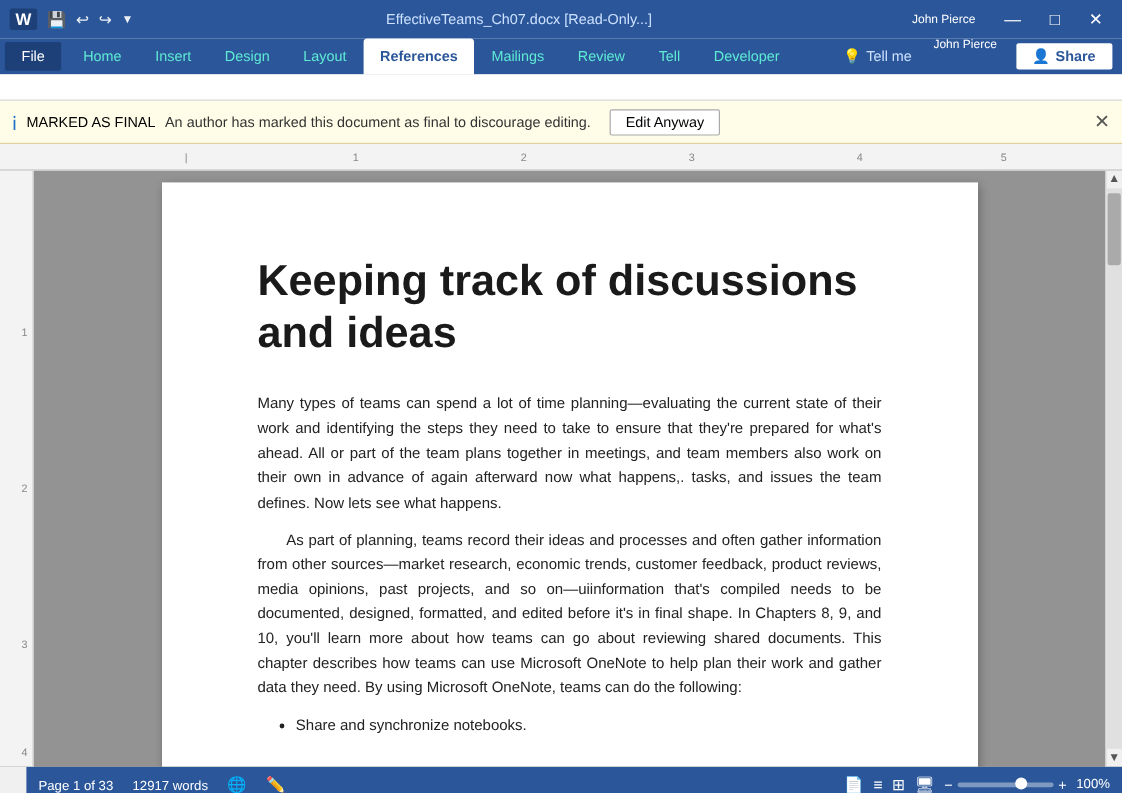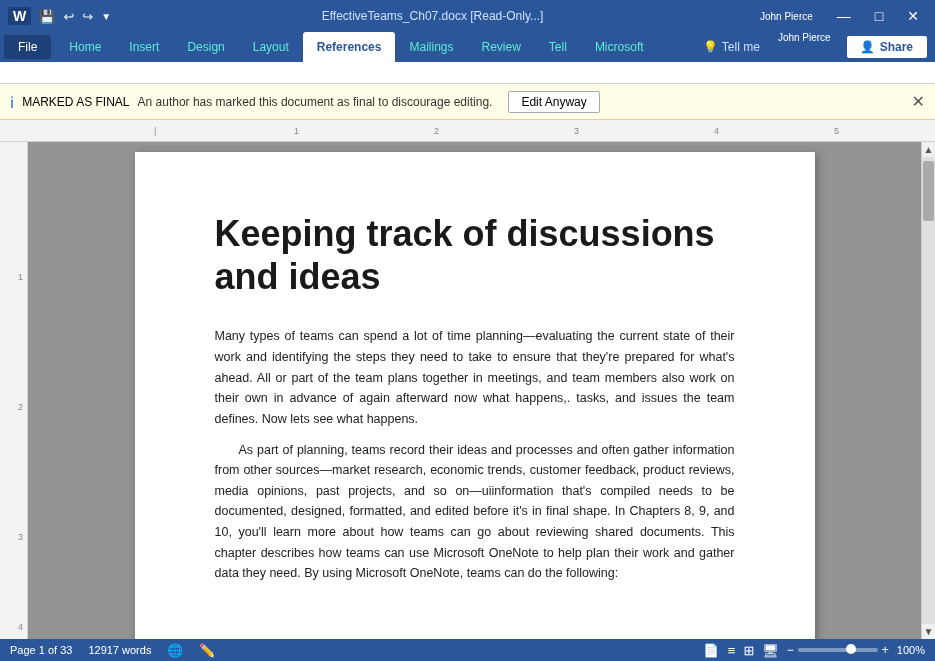--- a/index.html
+++ b/index.html
@@ -189,25 +189,26 @@
       background: #aaa;
       border-radius: 2px;
       cursor: pointer;
     }
 
     
     .status-bar {
       height: 22px;
       background: #2b579a;
       display: flex;
-      align-items: center;
+      align-items: flex-end;
       padding: 0 10px;
       color: white;
       font-size: 11px;
       gap: 16px;
+      margin-left: 22px;
     }
     .status-bar-right { margin-left: auto; display: flex; align-items: center; gap: 8px; }
     .zoom-bar { display: flex; align-items: center; gap: 4px; }
     .zoom-slider {
       width: 80px;
       height: 4px;
       background: rgba(255,255,255,0.4);
       border-radius: 2px;
       position: relative;
     }
@@ -250,21 +251,21 @@
 <div class="ribbon-tabs">
   <div class="ribbon-tab file-tab">File</div>
   <div class="ribbon-tab">Home</div>
   <div class="ribbon-tab">Insert</div>
   <div class="ribbon-tab">Design</div>
   <div class="ribbon-tab">Layout</div>
   <div class="ribbon-tab active">References</div>
   <div class="ribbon-tab">Mailings</div>
   <div class="ribbon-tab">Review</div>
   <div class="ribbon-tab">Tell</div>
-  <div class="ribbon-tab">Microsoft</div>
+  <div class="ribbon-tab">Developer</div>
   <div class="tell-me">
     <span>💡</span>
     <span>Tell me</span>
   </div>
   <span class="user-name">John Pierce</span>
   <button class="share-btn">
     <span>👤</span>
     <span>Share</span>
   </button>
 </div>
@@ -298,20 +299,24 @@
     <span class="left-margin-num" style="top:260px;">2</span>
     <span class="left-margin-num" style="top:390px;">3</span>
     <span class="left-margin-num" style="top:480px;">4</span>
   </div>
 
   <div class="doc-scroll-area">
     <div class="doc-page">
       <h1 class="chapter-title">Keeping track of discussions and ideas</h1>
       <p class="doc-paragraph">Many types of teams can spend a lot of time planning—evaluating the current state of their work and identifying the steps they need to take to ensure that they're prepared for what's ahead. All or part of the team plans together in meetings, and team members also work on their own in advance of again afterward now what happens,. tasks, and issues the team defines.   Now lets see what happens.</p>
       <p class="doc-paragraph indented">As part of planning, teams record their ideas and processes and often gather information from other sources—market research, economic trends, customer feedback, product reviews, media opinions, past projects, and so on—uiinformation that's compiled needs to be documented, designed, formatted, and edited before it's in final shape. In Chapters 8, 9, and 10, you'll learn more about how teams can go about reviewing shared documents. This chapter describes how teams can use Microsoft OneNote to help plan their work and gather data they need. By using Microsoft OneNote, teams can do the following:</p>
+      <ul class="bullet-list">
+        <li class="bullet-item">Share and synchronize notebooks.</li>
+
+      </ul>
     </div>
   </div>
 
   <div class="scrollbar-right">
     <span class="scroll-arrow">▲</span>
     <div class="scroll-track">
       <div class="scroll-thumb"></div>
     </div>
     <span class="scroll-arrow">▼</span>
   </div>

